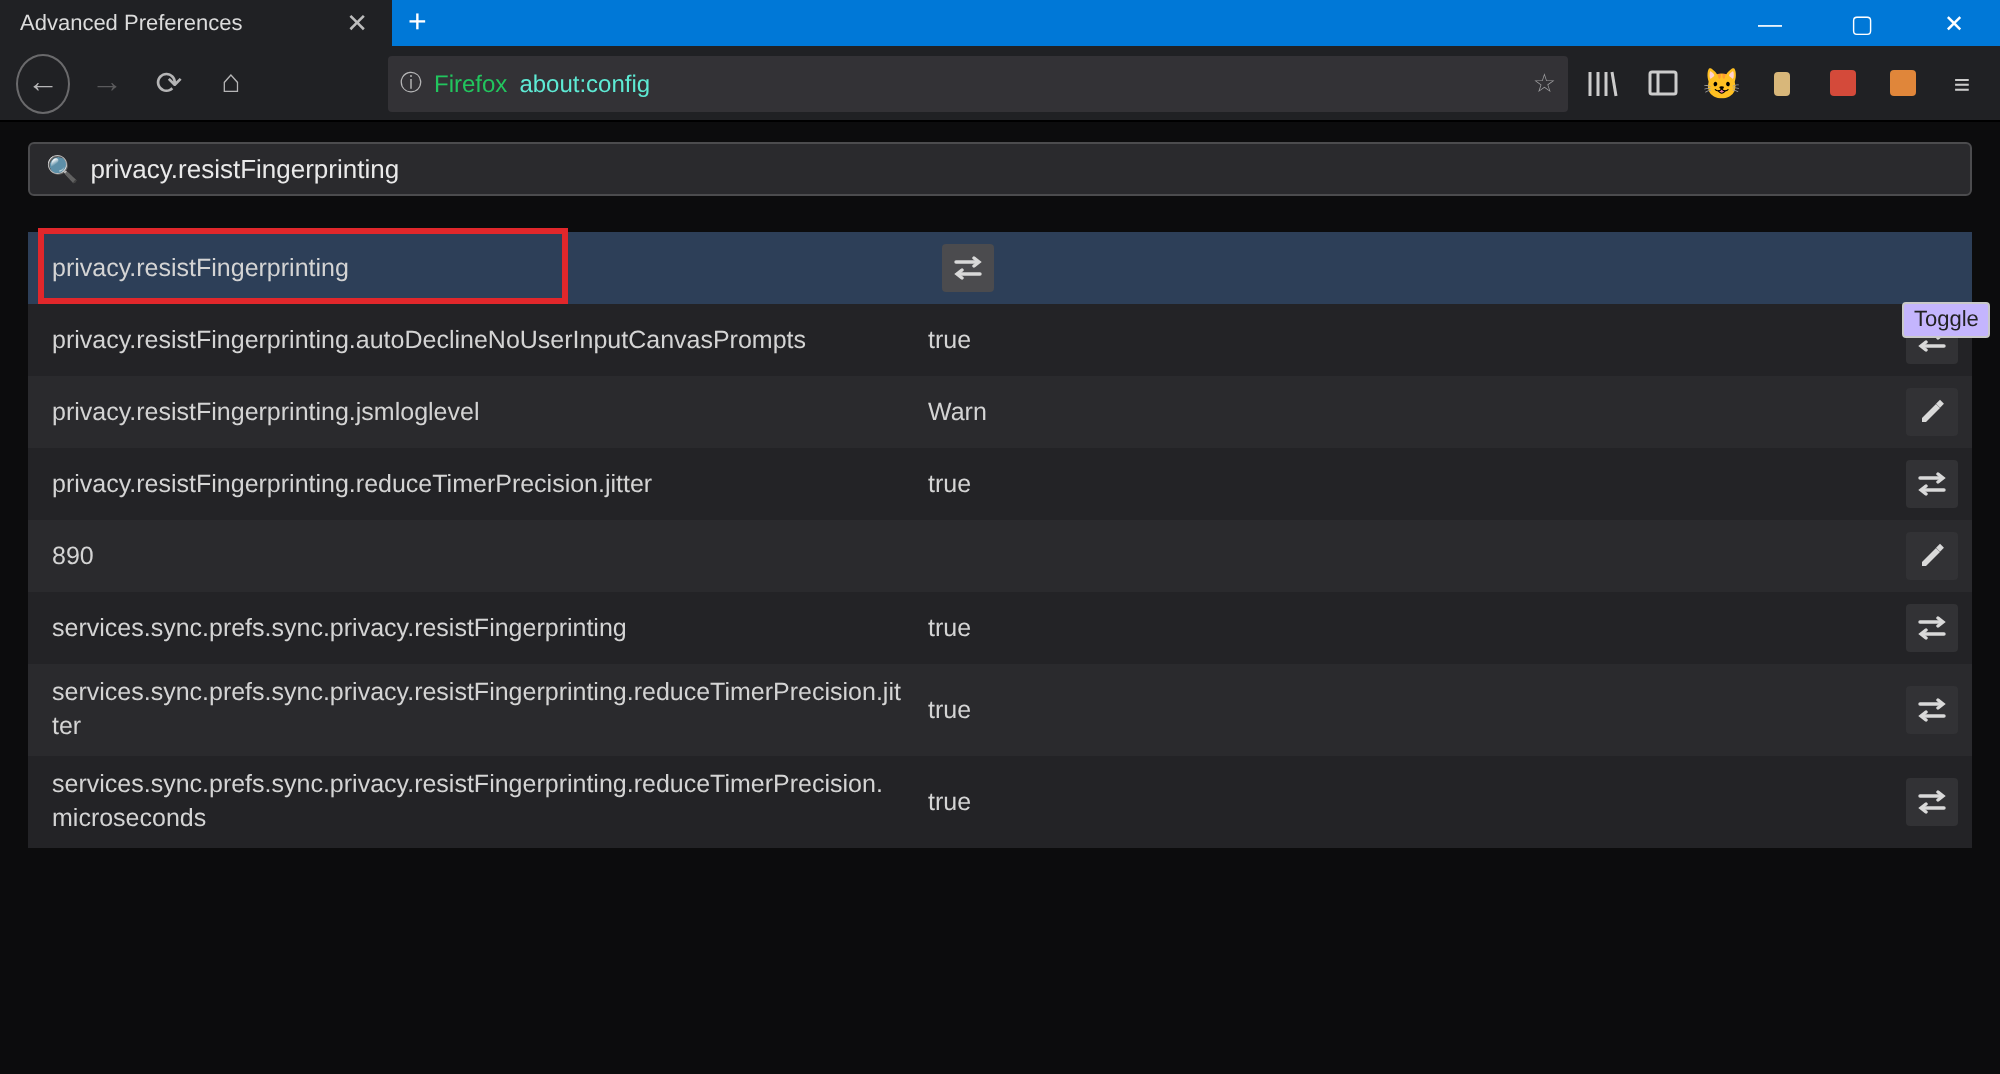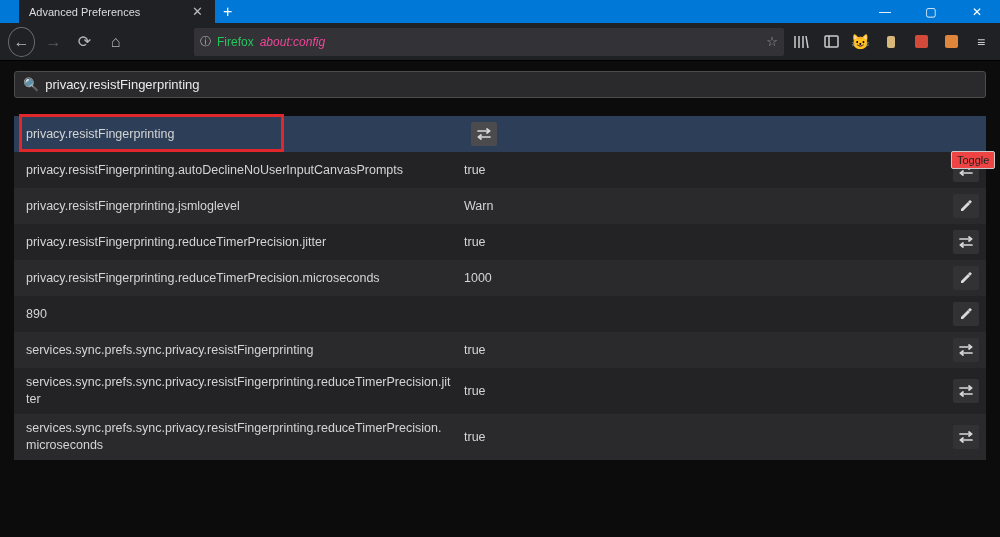--- a/index.html
+++ b/index.html
@@ -1,34 +1,34 @@
 <!DOCTYPE html>
 <html><head>
 <meta charset="utf-8">
 <style>
   * { margin: 0; padding: 0; box-sizing: border-box; font-family: "Segoe UI", Arial, sans-serif; }
   body { width: 1000px; height: 537px; background: #0c0c0d; color: #c9c9c9; overflow: hidden; position: relative; }
   
   
   .titlebar { height: 23px; background: #0078d7; display: flex; align-items: stretch; position: relative; }
-  .tab { background: #202124; color: #dcdcdc; font-size: 11px; display: flex; align-items: center; padding: 0 8px 0 10px; width: 196px; position: relative; margin-left: 19px; }
+  .tab { background: #202124; color: #dcdcdc; font-size: 11px; display: flex; align-items: center; padding: 0 8px 0 10px; width: 196px; position: relative; }
   .tab-close { margin-left: auto; font-size: 13px; color: #bdbdbd; padding: 0 4px; cursor: pointer; }
   .newtab { display: flex; align-items: center; padding: 0 8px; color: #fff; font-size: 16px; cursor: pointer; }
   .winctrls { margin-left: auto; display: flex; }
   .winbtn { width: 46px; display: flex; align-items: center; justify-content: center; color: #fff; font-size: 12px; cursor: pointer; }
   
   
   .navbar { height: 38px; background: #202124; display: flex; align-items: center; padding: 0 8px; gap: 6px; border-bottom: 1px solid #000; }
   .navbtn { width: 28px; height: 28px; display: flex; align-items: center; justify-content: center; color: #b5b5b6; border-radius: 4px; cursor: pointer; }
   .navbtn.backcircle { border: 1px solid #6a6a6c; border-radius: 50%; width: 30px; height: 30px; }
   .navbtn.disabled { color: #5a5a5c; }
   .urlbar { flex: 0 0 590px; margin-left: 60px; height: 28px; background: #333236; border-radius: 2px; display: flex; align-items: center; padding: 0 6px; color: #b5b5b6; font-size: 12px; gap:6px;}
   .urlbar .lock { font-size:11px; }
   .urlbar .host { color: #22c55e; }
-  .urlbar .path { color: #ec4899; font-style: italic; }
+  .urlbar .path { color: #5eead4; }
   .urlbar .star { margin-left: auto; font-size: 13px; color: #9d9d9f; cursor: pointer; }
   .righticons { margin-left: auto; display: flex; gap: 8px; align-items:center; }
   .ri { width: 22px; height: 22px; display: flex; align-items:center; justify-content:center; color:#ccc; font-size:14px; cursor:pointer; }
   .ri svg { display:block; }
   
   
   .content { padding: 10px 14px; }
   .searchbox { display:flex; align-items:center; background:#2a2a2d; border:1px solid #4c4c4e; border-radius:3px; height:27px; padding:0 8px; gap:6px; }
   .searchbox input { flex:1; background:transparent; border:none; outline:none; color:#eaeaea; font-size:13px; }
   .searchicon { color:#9a9a9c; font-size:13px; }
@@ -37,21 +37,21 @@
   .row { display:flex; align-items:center; min-height:31px; padding: 6px 0 6px 12px; font-size:12.5px; position:relative; }
   .row:nth-child(odd){ background:#2a2a2d; }
   .row:nth-child(even){ background:#232326; }
   .row .pref { width:438px; padding-right:12px; color:#d4d4d4; word-break:break-word; line-height:1.35; }
   .row .val { flex:1; color:#d4d4d4; }
   .row.highlight { background:#2d3f58 !important; }
   .row .actioncell { width:40px; display:flex; justify-content:center; align-items:center; }
   .actbtn { width:26px; height:24px; background:#323235; border-radius:2px; display:flex; align-items:center; justify-content:center; color:#d9d9d9; cursor:pointer; }
   .actbtn.strong { background:#4b4b4e; }
   .redbox { position:absolute; border:3px solid #e1272b; pointer-events:none; }
-  .tooltip { position:absolute; background:#ef4444; color:#222; font-size:11px; padding:2px 5px; border:1px solid #c9c9c9; border-radius:2px; z-index:10; }
+  .tooltip { position:absolute; background:#c4b5fd; color:#222; font-size:11px; padding:2px 5px; border:1px solid #c9c9c9; border-radius:2px; z-index:10; }
 </style>
 </head>
 <body>
 
 <div class="titlebar">
   <div class="tab">
     <span>Advanced Preferences</span>
     <span class="tab-close">✕</span>
   </div>
   <div class="newtab">+</div>
@@ -158,43 +158,31 @@
             <svg width="16" height="12" viewBox="0 0 16 12" fill="none" stroke="currentColor" stroke-width="1.7" stroke-linecap="round">
               <path d="M2 3 L12 3"></path>
               <path d="M11 1 L13.5 3 L11 5"></path>
               <path d="M14 9 L4 9"></path>
               <path d="M5 7 L2.5 9 L5 11"></path>
             </svg>
           </div>
         </div>
       </div>
       <div class="row">
-        <div class="pref">privacy.resistFingerprinting.reduceTimerPrecision.microseconds</div>
-        <div class="val">1000</div>
+        <div class="val">890</div>
         <div class="actioncell">
           <div class="actbtn">
             <svg width="14" height="14" viewBox="0 0 14 14" fill="currentColor">
               <path d="M2 10 L9 3 L11 5 L4 12 L2 12 Z"></path>
               <rect x="9.5" y="1.5" width="2.8" height="2.8" transform="rotate(45 11 3)"></rect>
             </svg>
           </div>
         </div>
       </div>
       <div class="row">
-        <div class="val">890</div>
-        <div class="actioncell">
-          <div class="actbtn">
-            <svg width="14" height="14" viewBox="0 0 14 14" fill="currentColor">
-              <path d="M2 10 L9 3 L11 5 L4 12 L2 12 Z"></path>
-              <rect x="9.5" y="1.5" width="2.8" height="2.8" transform="rotate(45 11 3)"></rect>
-            </svg>
-          </div>
-        </div>
-      </div>
-      <div class="row">
         <div class="pref">services.sync.prefs.sync.privacy.resistFingerprinting</div>
         <div class="val">true</div>
         <div class="actioncell">
           <div class="actbtn">
             <svg width="16" height="12" viewBox="0 0 16 12" fill="none" stroke="currentColor" stroke-width="1.7" stroke-linecap="round">
               <path d="M2 3 L12 3"></path>
               <path d="M11 1 L13.5 3 L11 5"></path>
               <path d="M14 9 L4 9"></path>
               <path d="M5 7 L2.5 9 L5 11"></path>
             </svg>

